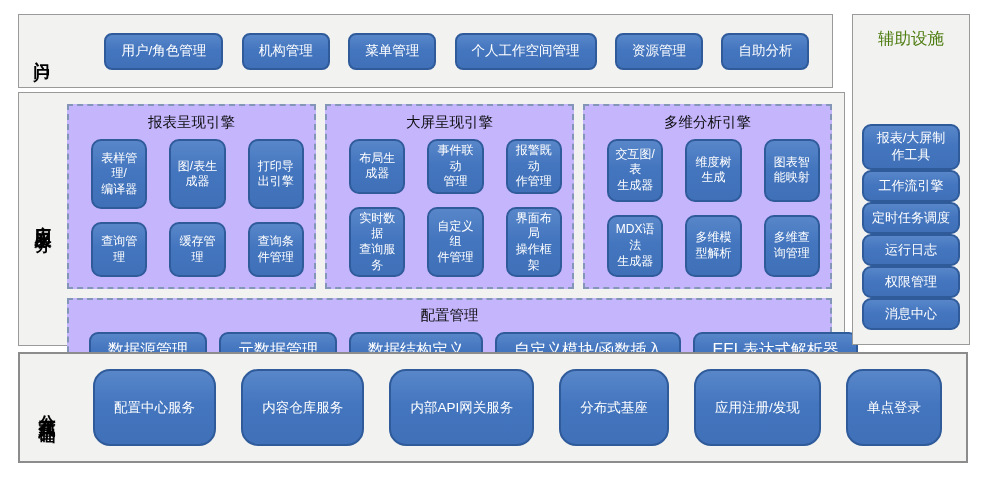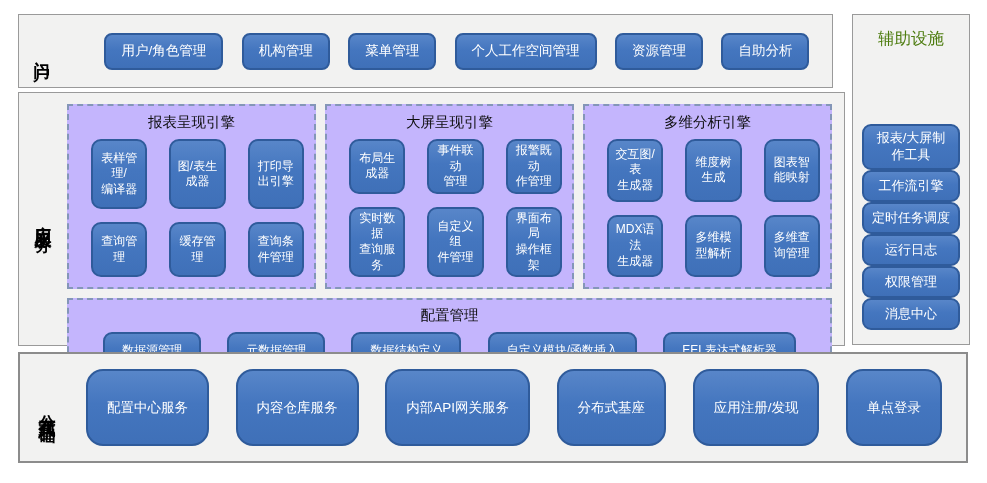--- a/index.html
+++ b/index.html
@@ -83,37 +83,37 @@
   
   .config-panel { height: 89px; padding: 3px 10px 10px; }
   .config-row {
     flex: 1;
     display: flex;
     justify-content: space-evenly;
     align-items: center;
     gap: 12px;
     padding: 0 10px;
   }
-  .btn-config { height: 37px; border-radius: 9px; font-size: 12px; padding: 0 17px; }
+  .btn-config { height: 37px; border-radius: 9px; font-size: 16px; padding: 0 17px; }
 
   
   .aux-title { text-align: center; font-weight: normal; font-size: 16.5px; color: #4d7c0f; padding: 5px 0 9px; }
   .aux-buttons { flex: 1; display: flex; flex-direction: column; justify-content: flex-end; }
   .btn-aux { min-height: 32px; border-radius: 9px; font-size: 13px; padding: 4px 4px; }
 
   
   .found-buttons {
     flex: 1;
     display: flex;
     justify-content: space-between;
     align-items: center;
     padding: 0 24px 0 16px;
     gap: 16px;
   }
-  .btn-found { height: 77px; border-radius: 17px; font-size: 13.5px; padding: 0 19px; }
+  .btn-found { height: 77px; border-radius: 17px; font-size: 13.5px; padding: 0 19px; margin-left: 7px; }
 </style>
 </head>
 <body>
 
 <div class="sec sec-portal">
   <div class="v-label portal-label">门户</div>
   <div class="portal-buttons">
     <div class="btn btn-portal">用户/角色管理</div>
     <div class="btn btn-portal">机构管理</div>
     <div class="btn btn-portal">菜单管理</div>

